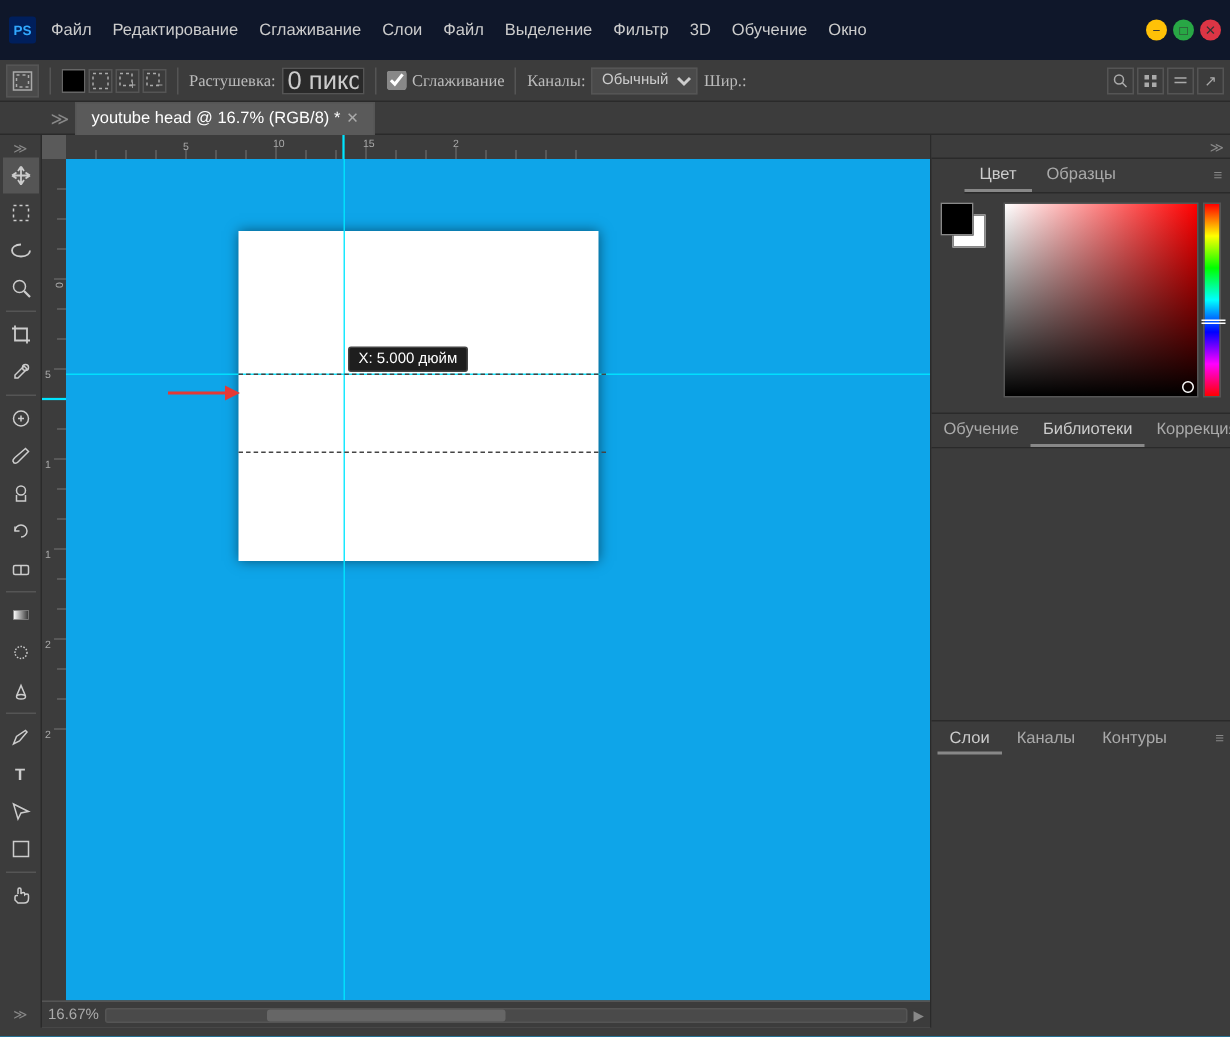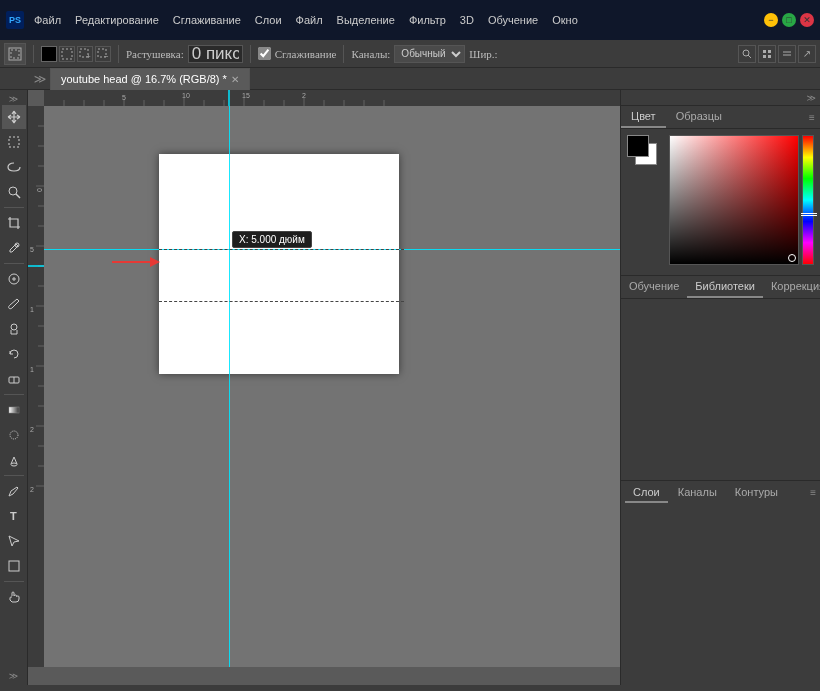--- a/index.html
+++ b/index.html
@@ -37,29 +37,29 @@
     
     .left-toolbar { width: 28px; background: #3c3c3c; border-right: 1px solid #2a2a2a; display: flex; flex-direction: column; align-items: center; padding: 4px 0; gap: 1px; }
     .tool-btn { width: 24px; height: 24px; background: transparent; border: none; color: #ccc; font-size: 11px; cursor: pointer; display: flex; align-items: center; justify-content: center; }
     .tool-btn:hover, .tool-btn.active { background: #555; }
     .tool-separator { width: 20px; height: 1px; background: #555; margin: 2px 0; }
 
     
     .canvas-area { flex: 1; background: #5a5a5a; position: relative; overflow: hidden; }
     .ruler-top { height: 16px; background: #3c3c3c; border-bottom: 1px solid #555; position: absolute; top: 0; left: 16px; right: 0; display: flex; align-items: center; }
     .ruler-left { width: 16px; background: #3c3c3c; border-right: 1px solid #555; position: absolute; top: 16px; left: 0; bottom: 18px; }
-    .canvas-inner { position: absolute; top: 16px; left: 16px; right: 0; bottom: 18px; background: #737373; overflow: hidden; padding-left: 16px; }
+    .canvas-inner { position: absolute; top: 16px; left: 16px; right: 0; bottom: 18px; background: #0ea5e9; overflow: hidden; padding-left: 16px; }
     .white-canvas { position: absolute; top: 48px; left: 115px; width: 240px; height: 220px; background: white; box-shadow: 0 0 8px rgba(0,0,0,0.5); }
     .canvas-bottom { height: 18px; background: #3c3c3c; border-top: 1px solid #555; position: absolute; bottom: 0; left: 0; right: 0; display: flex; align-items: center; padding: 0 4px; font-size: 10px; color: #aaa; }
 
     
     .right-panel { width: 200px; background: #3c3c3c; border-left: 1px solid #2a2a2a; display: flex; flex-direction: column; }
 
     
-    .panel-tabs { display: flex; background: #3c3c3c; border-bottom: 1px solid #2a2a2a; }
+    .panel-tabs { display: flex; background: #3c3c3c; border-bottom: 1px solid #2a2a2a; margin-left: 22px; }
     .panel-tab { padding: 4px 10px; font-size: 11px; color: #aaa; cursor: pointer; border-bottom: 2px solid transparent; }
     .panel-tab.active { color: #ccc; border-bottom: 2px solid #888; }
     .panel-options { width: 16px; display: flex; align-items: center; justify-content: center; cursor: pointer; color: #888; font-size: 10px; margin-left: auto; }
 
     .color-picker-area { padding: 6px; }
 
     .color-gradient { width: 150px; height: 130px; position: relative; border: 1px solid #555; }
     .gradient-saturation { width: 100%; height: 100%; background: linear-gradient(to right, #fff, #ff0000); position: absolute; }
     .gradient-dark { width: 100%; height: 100%; background: linear-gradient(to bottom, transparent, #000); position: absolute; }
     .gradient-cursor { position: absolute; bottom: 2px; right: 2px; width: 8px; height: 8px; border-radius: 50%; border: 1px solid #fff; pointer-events: none; }
@@ -379,20 +379,27 @@
 
       <div style="position:absolute;top:155px;left:68px;display:flex;align-items:center;">
         <div style="width:40px;height:2px;background:#e53935;position:relative;">
           <div style="position:absolute;right:-8px;top:-4px;width:0;height:0;border-top:5px solid transparent;border-bottom:5px solid transparent;border-left:10px solid #e53935;"></div>
         </div>
       </div>
 
       <div style="position:absolute;top:125px;left:188px;background:#1e1e1e;color:#fff;font-size:10px;padding:2px 6px;border-radius:2px;border:1px solid #444;white-space:nowrap;">X: 5.000 дюйм</div>
     </div>
 
+    <div class="canvas-bottom">
+      <span>16.67%</span>
+      <div style="flex:1;height:10px;background:#4a4a4a;margin:0 4px;border:1px solid #555;border-radius:2px;cursor:pointer;">
+        <div style="width:30%;height:100%;background:#666;border-radius:2px;margin-left:20%;"></div>
+      </div>
+      <span style="font-size:9px;color:#888;">▶</span>
+    </div>
   </div>
 
   <div class="right-panel">
 
     <div style="height:16px;background:#3c3c3c;display:flex;align-items:center;justify-content:flex-end;padding-right:4px;border-bottom:1px solid #2a2a2a;">
       <span style="font-size:9px;color:#888;cursor:pointer;">≫</span>
     </div>
 
     <div>
       <div class="panel-tabs">

